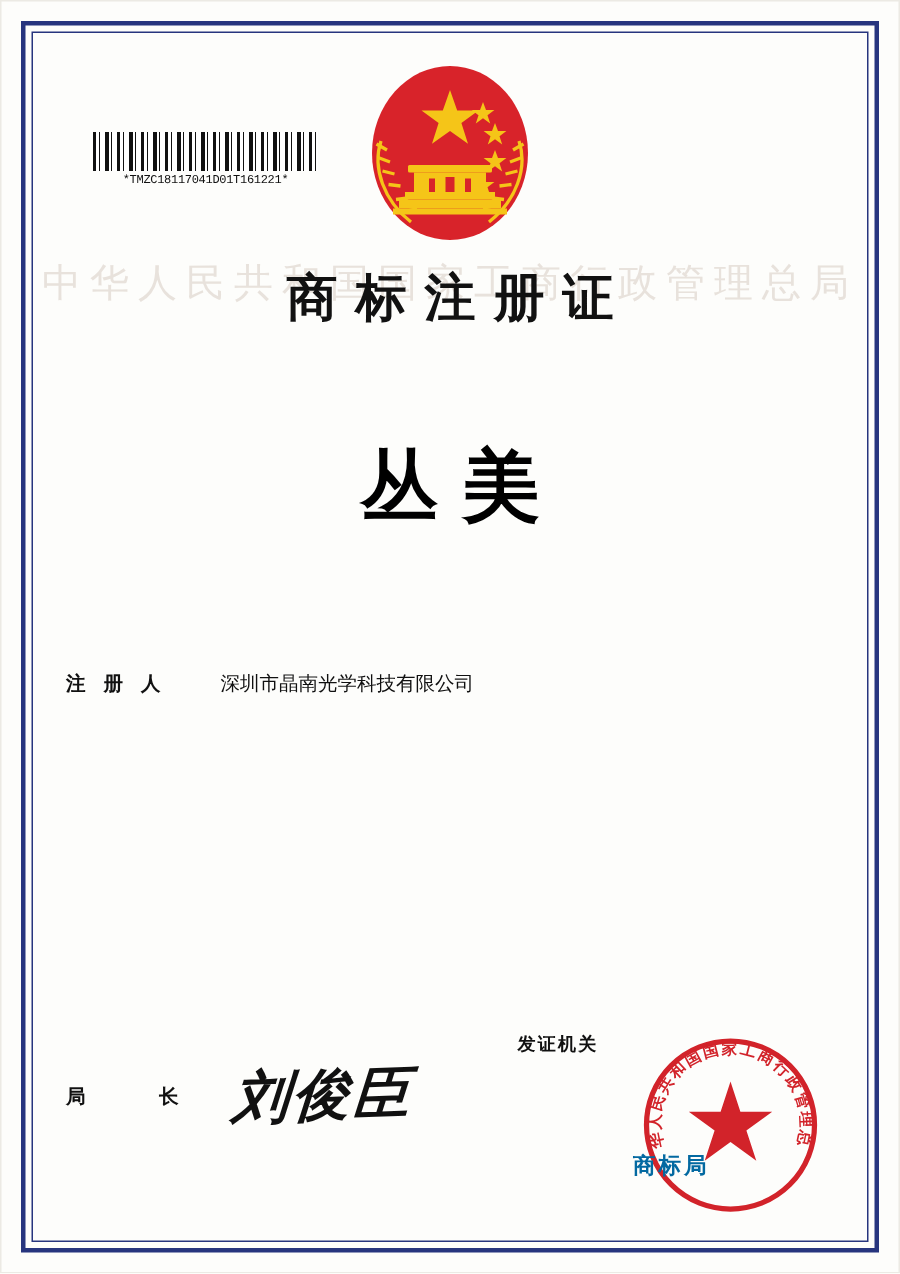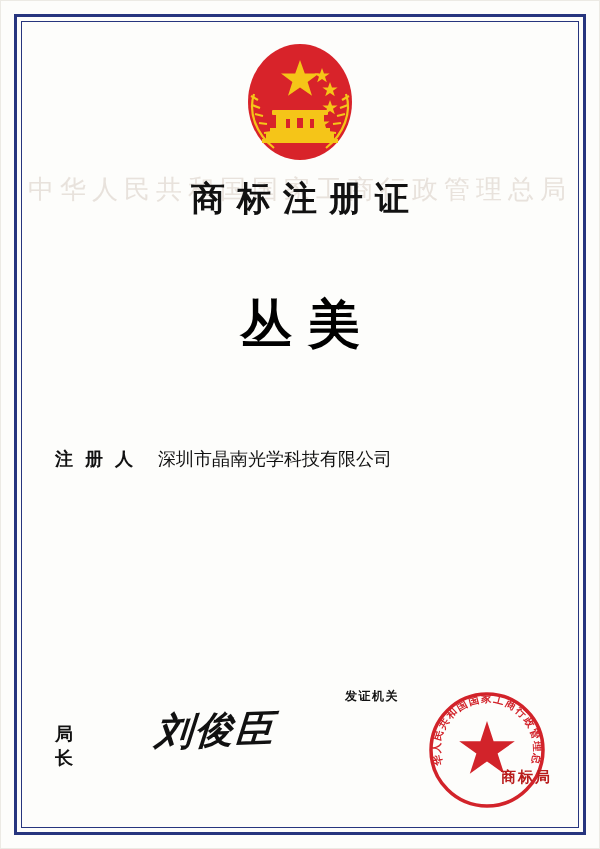--- a/index.html
+++ b/index.html
@@ -131,23 +131,23 @@
     font-size: 52px;
     font-weight: 700;
     letter-spacing: 16px;
     text-indent: 16px;
     color: #000;
     font-family: "DejaVu Sans", sans-serif;
   }
   
   .field {
     position: absolute;
-    left: 55px;
+    left: 44px;
     right: 45px;
-    font-size: 18px;
+    font-size: 13px;
     color: #111;
     font-family: "DejaVu Sans", sans-serif;
     text-decoration: underline;
   }
   .label {
     display: inline-block;
     font-weight: 700;
     color: #111;
     vertical-align: top;
   }
@@ -208,22 +208,22 @@
     right: 48px;
     top: 685px;
     width: 130px;
     height: 130px;
   }
   .seal-text {
     position: absolute;
     left: 0;
     right: 0;
     bottom: 28px;
-    text-align: right;
-    color: #b91c1c;
+    text-align: left;
+    color: #0369a1;
     font-size: 15px;
     font-weight: 700;
     letter-spacing: 2px;
     font-family: "DejaVu Sans", sans-serif;
   }
 </style>
 </head>
 <body>
 
 <div class="certificate">
@@ -262,20 +262,24 @@
         <rect x="26" y="101" width="76" height="4"></rect>
       </g>
       <g fill="#d8232a">
         <rect x="61" y="80" width="6" height="10"></rect>
         <rect x="50" y="81" width="4" height="9"></rect>
         <rect x="74" y="81" width="4" height="9"></rect>
       </g>
     </svg>
   </div>
 
+  <div class="barcode-wrap">
+    <div class="barcode"></div>
+    <div class="barcode-text">*TMZC18117041D01T161221*</div>
+  </div>
 
 
   <div class="title">商标注册证</div>
 
   <div class="mark">丛美</div>
 
   <div class="field row-registrant">
     <span class="label lbl-reg">注册人</span><span class="value val-registrant">深圳市晶南光学科技有限公司</span>
   </div>
 

